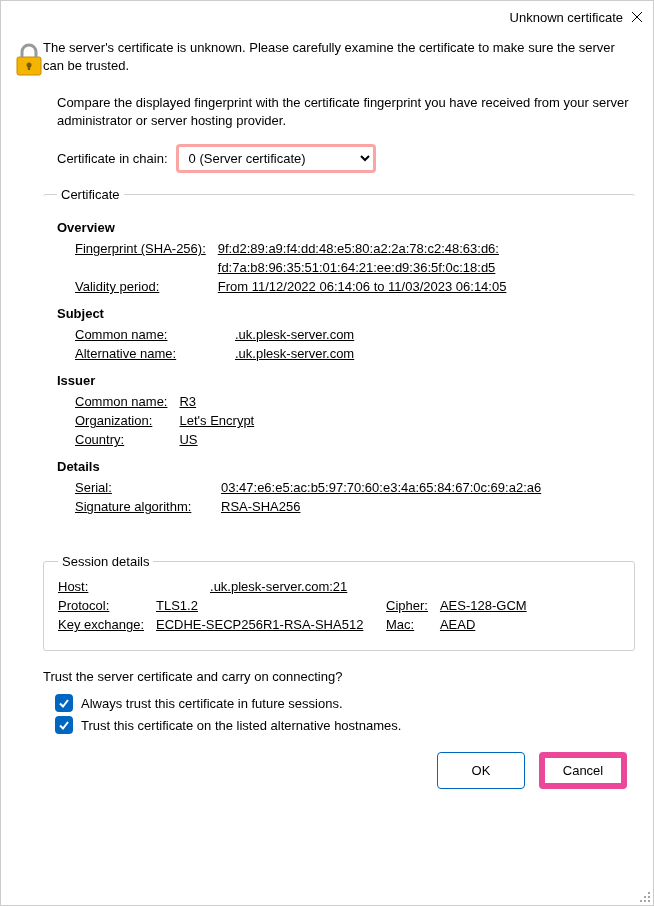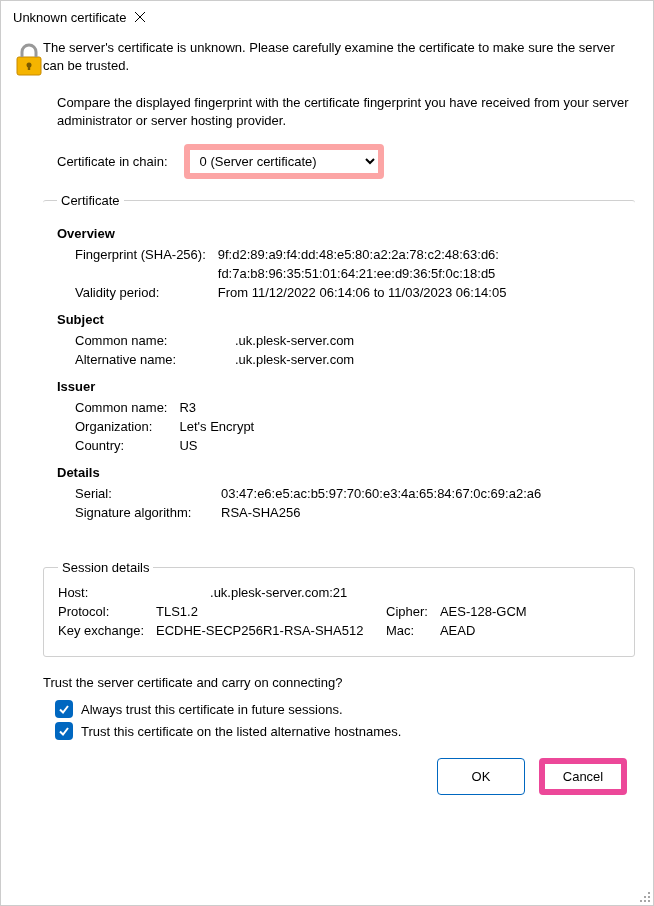--- a/index.html
+++ b/index.html
@@ -11,21 +11,21 @@
     background: #fff;
     width: 654px;
     height: 906px;
     overflow: hidden;
     position: relative;
     border: 1px solid #ccc;
   }
   .titlebar {
     display: flex;
     align-items: center;
-    justify-content: flex-start;
+    justify-content: flex-end;
     height: 32px;
     padding: 0 2px 0 12px;
   }
   .titlebar .title {
     font-size: 13px;
   }
   .close-btn {
     width: 28px;
     height: 28px;
     display: flex;
@@ -50,28 +50,28 @@
   .indented {
     margin-left: 42px;
     margin-top: 14px;
   }
   .compare {
     line-height: 1.4;
   }
   .chain-row {
     display: flex;
     align-items: center;
-    gap: 16px;
+    gap: 8px;
     margin-top: 14px;
   }
   select {
     font-family: inherit;
     font-size: 13px;
     padding: 3px 6px;
-    border: 6px solid #fca5a5;
+    border: 3px solid #fca5a5;
     border-radius: 4px;
     background: #fff;
     min-width: 200px;
   }
   fieldset {
     border: 1px solid #d0d0d0;
     border-radius: 3px;
     margin: 14px 0 0 28px;
     padding: 8px 14px 16px 14px;
   }
@@ -85,20 +85,21 @@
     padding: 0 4px;
   }
   .sect-h {
     font-weight: 700;
     margin-top: 10px;
     margin-bottom: 4px;
   }
   table.kv {
     border-collapse: collapse;
     margin-left: 18px;
+    text-decoration: underline;
   }
   table.kv td {
     padding: 2px 6px 2px 0;
     vertical-align: top;
     font-size: 13px;
   }
   table.kv td.k { white-space: nowrap; padding-right: 12px; }
   .session {
     margin-top: 22px;
   }

